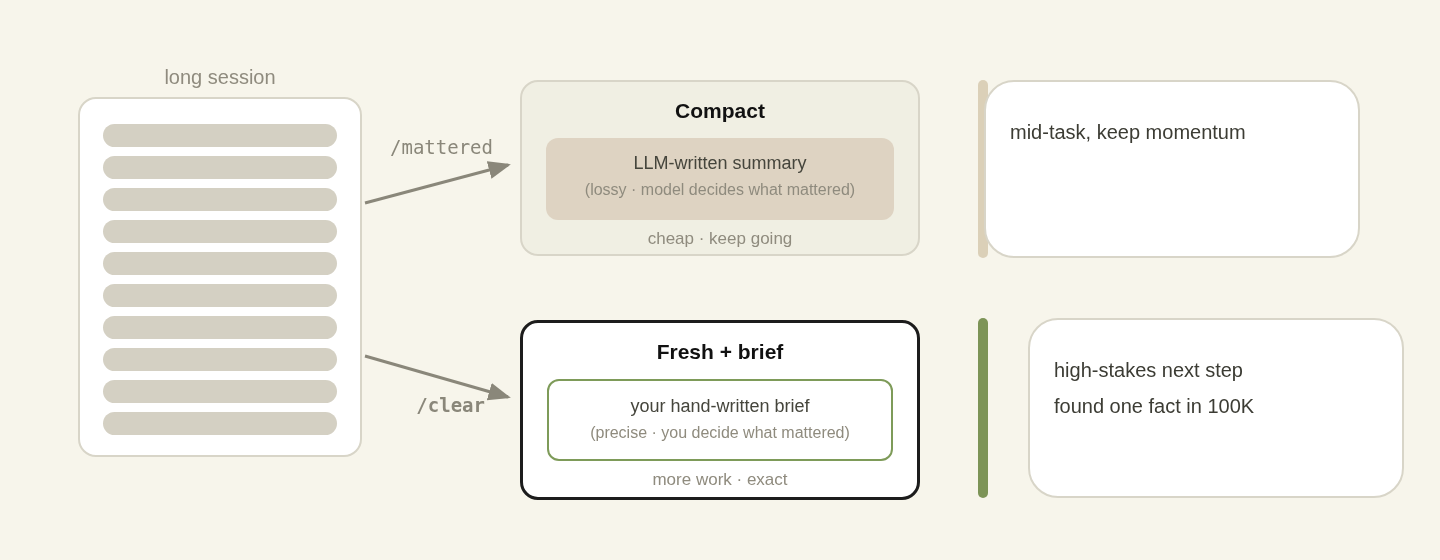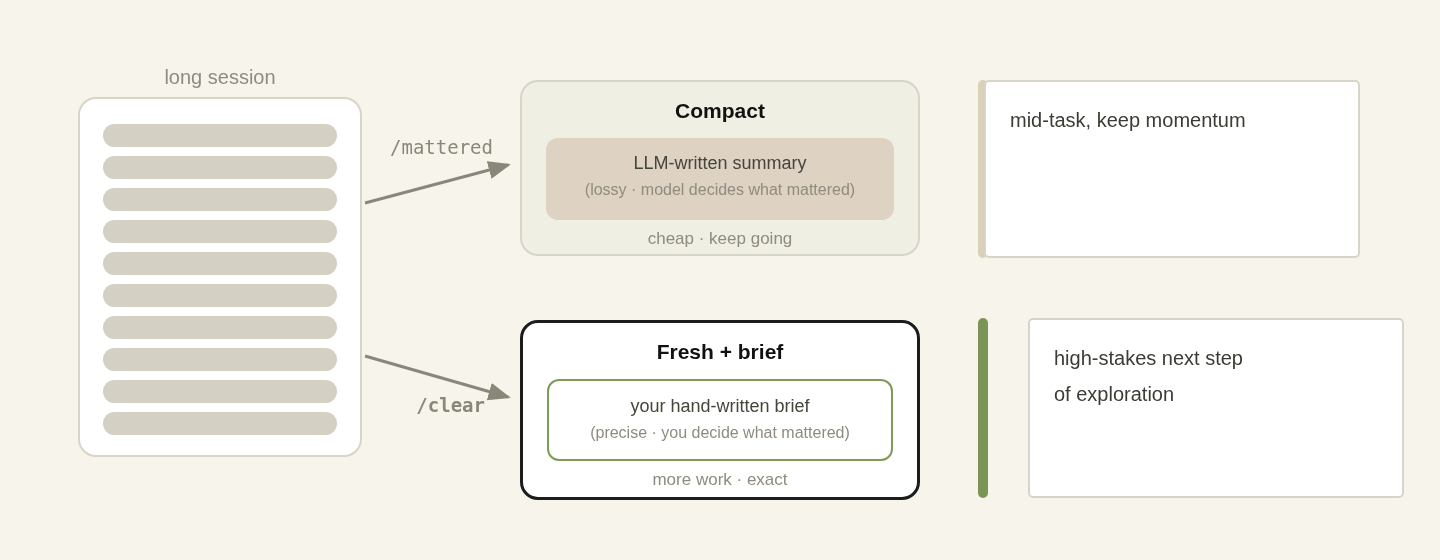--- a/index.html
+++ b/index.html
@@ -83,22 +83,22 @@
   .summary-box.green{background:var(--card-bg);border:2px solid var(--green-border);}
   .summary-title{font-size:18px;color:#45453c;line-height:27px;}
   .summary-subtitle{font-size:16px;color:var(--muted-text);line-height:25px;}
   .option-footer{margin-top:9px;font-size:17px;color:var(--muted-text);}
 
   
   .note-card{
     position:absolute;left:984px;width:376px;
     background:var(--card-bg);
     border:2px solid var(--card-border);
-    border-radius:5px;
-    padding:20px 24px;
+    border-radius:30px;
+    padding:32px 24px;
   }
   .note-top{top:80px;height:178px;}
   .note-bottom{top:318px;height:180px;margin-left:44px;}
   .note-line{font-size:20px;line-height:36px;color:var(--dark-text);}
   .accent-bar{
     position:absolute;left:978px;width:10px;border-radius:5px;
   }
   .accent-top{top:80px;height:178px;background:var(--tan-accent);}
   .accent-bottom{top:318px;height:180px;background:var(--green-accent);}
 </style>
@@ -153,16 +153,16 @@
   </div>
 
   <div class="accent-bar accent-top"></div>
   <div class="note-card note-top">
     <div class="note-line">mid-task, keep momentum</div>
   </div>
 
   <div class="accent-bar accent-bottom"></div>
   <div class="note-card note-bottom">
     <div class="note-line">high-stakes next step</div>
-    <div class="note-line">of exploration</div>
+    <div class="note-line">found one fact in 100K</div>
   </div>
 
 </div>
 
 </body></html>

